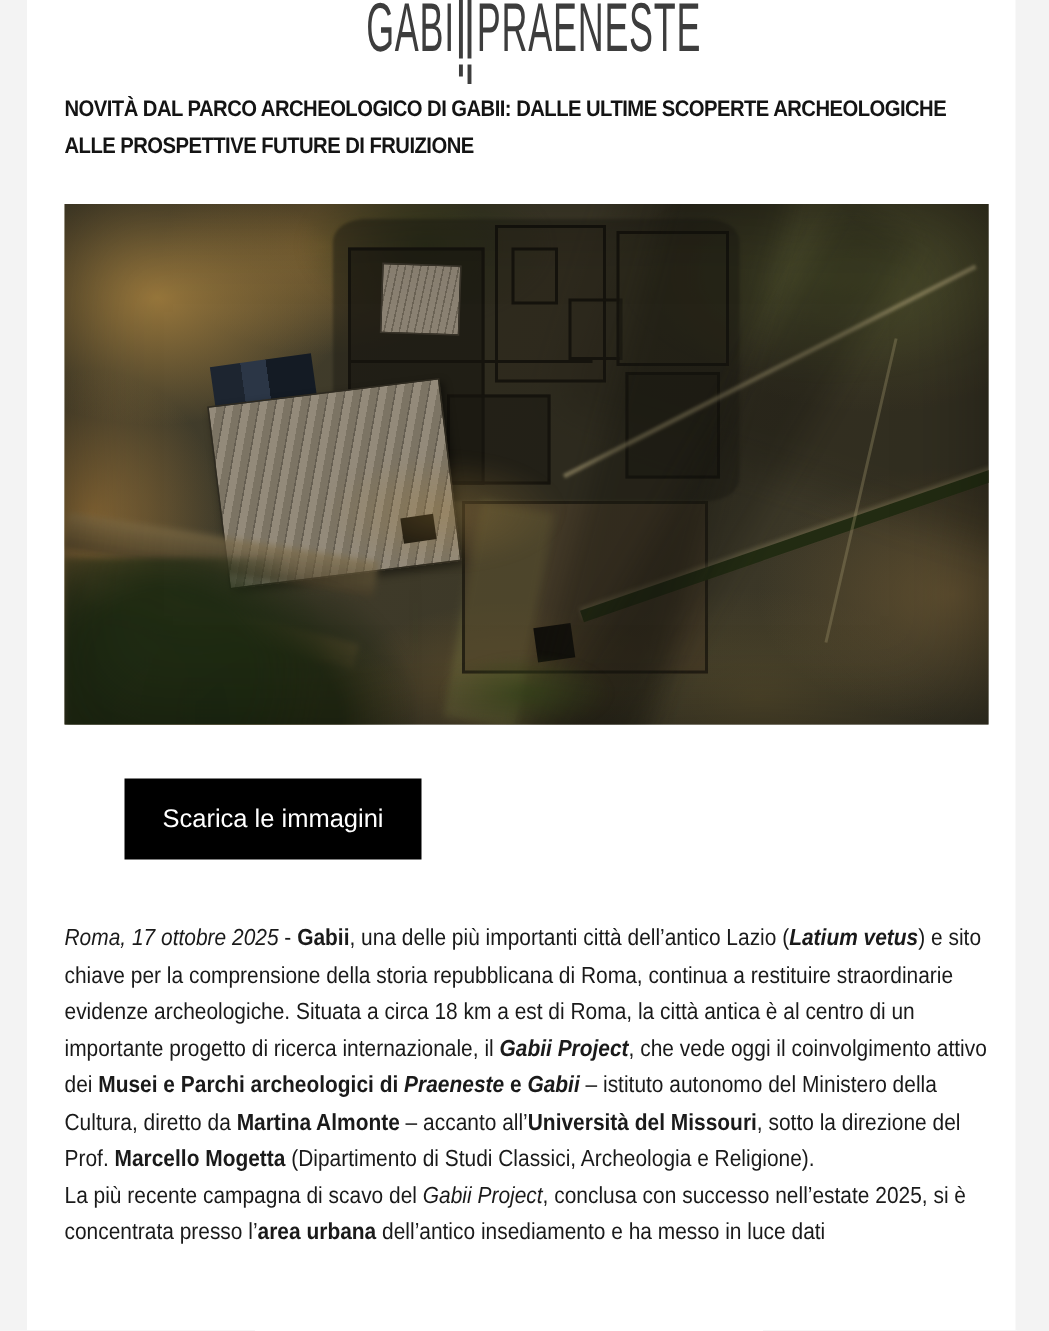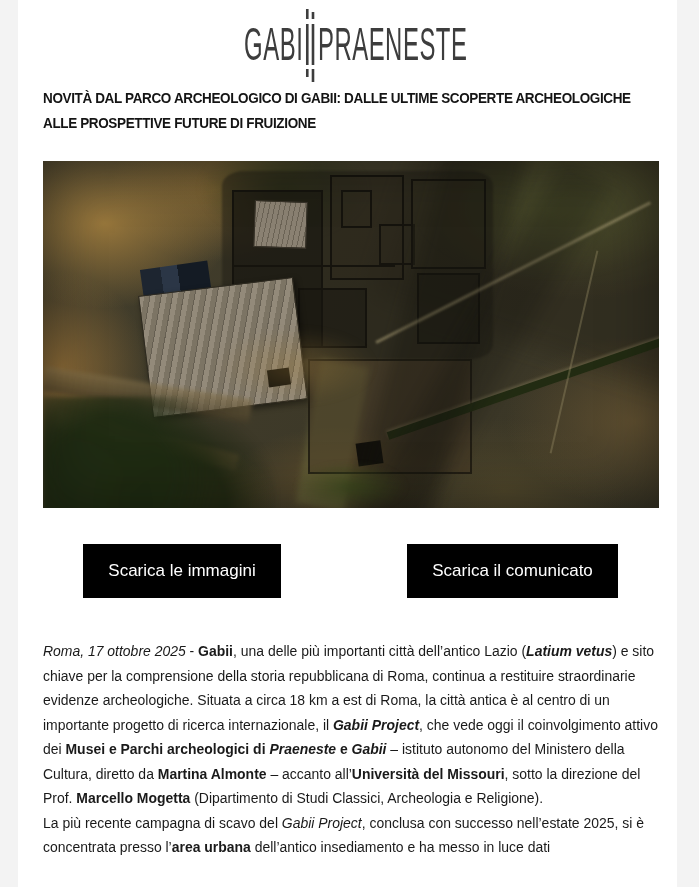--- a/index.html
+++ b/index.html
@@ -9,21 +9,21 @@
     font-family:"Liberation Sans", sans-serif;
     color:#1a1a1a;
   }
   .email-body {
     position:absolute; left:18px; top:0; width:659px; height:887px;
     background:#ffffff; box-sizing:border-box;
     padding:0 18px 0 25px;
   }
 
   
-  .header { padding-top:26px; text-align:center; }
+  .header { text-align:center; }
   .logo { display:inline-block; width:420px; text-align:center; }
   .logo-row {
     display:inline-block; white-space:nowrap;
     transform:scaleX(0.52); transform-origin:center;
     font-size:46px; font-weight:400; letter-spacing:1px;
     line-height:36px; color:#3d3d3d;
   }
   .logo-bars { position:relative; display:inline-block; width:28px; height:33px; vertical-align:-1px; }
   .logo-bars i { position:absolute; width:5px; background:#3d3d3d; }
   .logo-bars .t1 { left:5px;  top:-19px; height:10px; }
@@ -96,21 +96,21 @@
                   background:
                     radial-gradient(circle at 30% 60%, rgba(30,42,18,0.9) 0 30%, transparent 60%),
                     radial-gradient(circle at 60% 85%, rgba(24,34,14,0.85) 0 25%, transparent 55%),
                     radial-gradient(circle at 10% 90%, rgba(34,46,20,0.8) 0 28%, transparent 60%);
                   filter:blur(2px); }
   .veg-bc       { left:40%; top:86%; width:20%; height:16%; background:radial-gradient(ellipse at center, rgba(52,68,26,0.8), transparent 65%); filter:blur(2px); }
   .gold-c       { left:28%; top:48%; width:26%; height:22%; background:radial-gradient(ellipse at center, rgba(160,125,60,0.35), transparent 70%); filter:blur(4px); }
   .vignette     { left:0; top:0; width:100%; height:100%; box-shadow:inset 0 0 60px rgba(0,0,0,0.35); }
 
   
-  .cta-row { display:flex; margin-top:36px; }
+  .cta-row { display:flex; margin-top:36px;gap:16px; }
   .btn {
     height:54px; background:#000000; color:#ffffff;
     display:flex; align-items:center; justify-content:center;
     font-size:17px; cursor:pointer;
   }
   .btn-images  { width:198px; margin-left:40px;  }
   .btn-release { width:211px; margin-left:126px; }
 
   
   .article {
@@ -171,21 +171,20 @@
       <div class="pl shadow1"></div>
       <div class="pl shadow2"></div>
       <div class="pl veg-bl"></div>
       <div class="pl veg-bc"></div>
       <div class="pl gold-c"></div>
       <div class="pl vignette"></div>
     </div>
 
     <div class="cta-row">
       <div class="btn btn-images">Scarica le immagini</div>
-      <div class="btn btn-release">Scarica il comunicato</div>
     </div>
 
     <div class="article">
         <p><span class="i">Roma, 17 ottobre 2025</span><span> - </span><span class="b">Gabii</span><span>, una delle più importanti città dell’antico Lazio (</span><span class="b i">Latium vetus</span><span>) e sito chiave per la comprensione della storia repubblicana di Roma, continua a restituire straordinarie evidenze archeologiche. Situata a circa 18 km a est di Roma, la città antica è al centro di un importante progetto di ricerca internazionale, il </span><span class="b i">Gabii Project</span><span>, che vede oggi il coinvolgimento attivo dei </span><span class="b">Musei e Parchi archeologici di </span><span class="b i">Praeneste</span><span class="b"> e </span><span class="b i">Gabii</span><span> – istituto autonomo del Ministero della Cultura, diretto da </span><span class="b">Martina Almonte</span><span> – accanto all’</span><span class="b">Università del Missouri</span><span>, sotto la direzione del Prof. </span><span class="b">Marcello Mogetta</span><span> (Dipartimento di Studi Classici, Archeologia e Religione).</span></p>
         <p><span>La più recente campagna di scavo del </span><span class="i">Gabii Project</span><span>, conclusa con successo nell’estate 2025, si è concentrata presso l’</span><span class="b">area urbana</span><span> dell’antico insediamento e ha messo in luce dati</span></p>
       </div>
 
   </div>
 </div>
 

